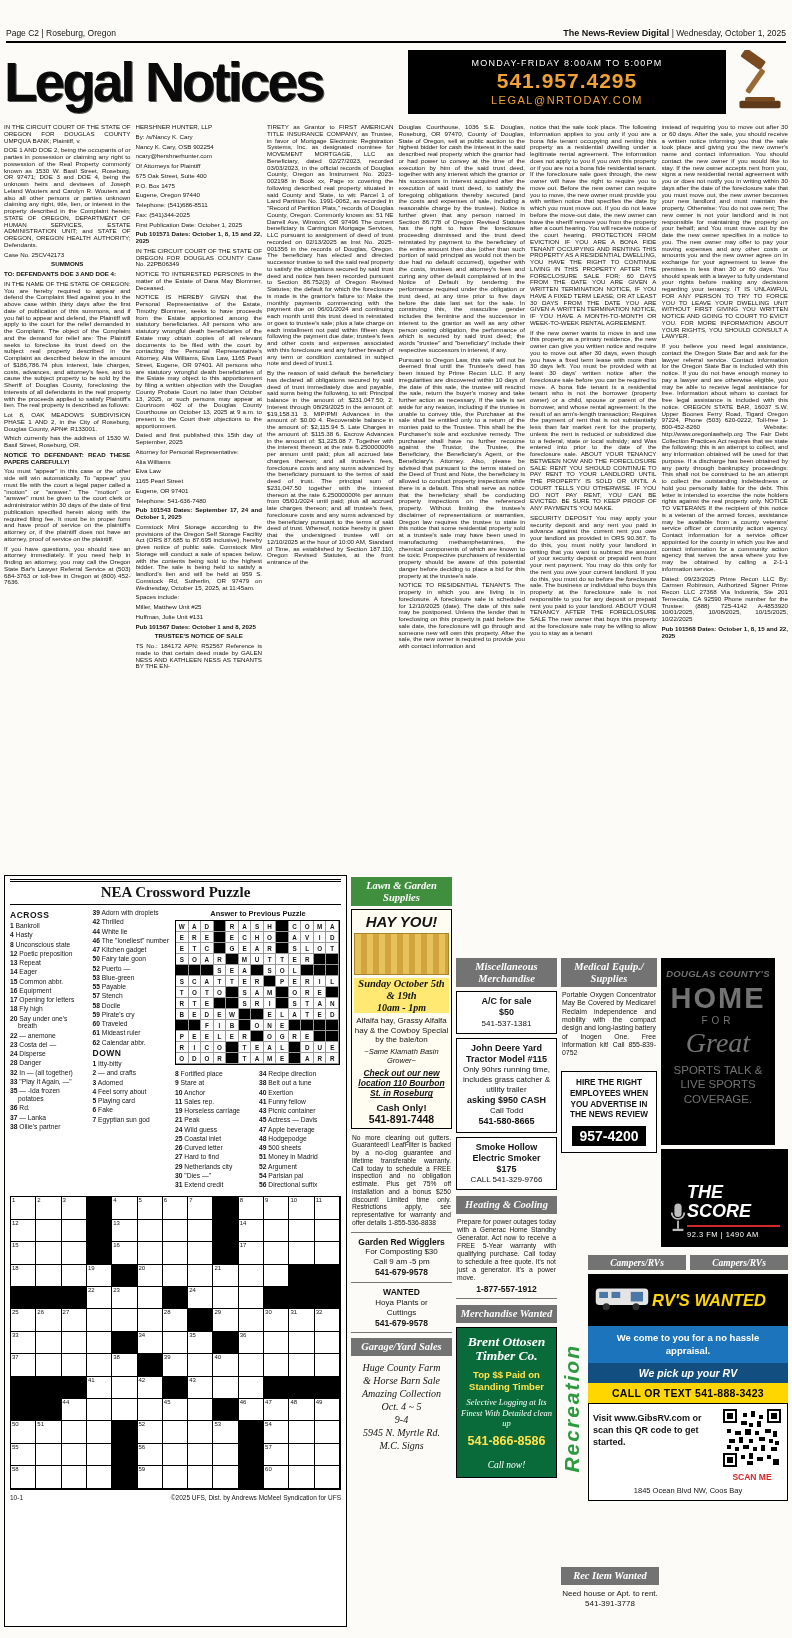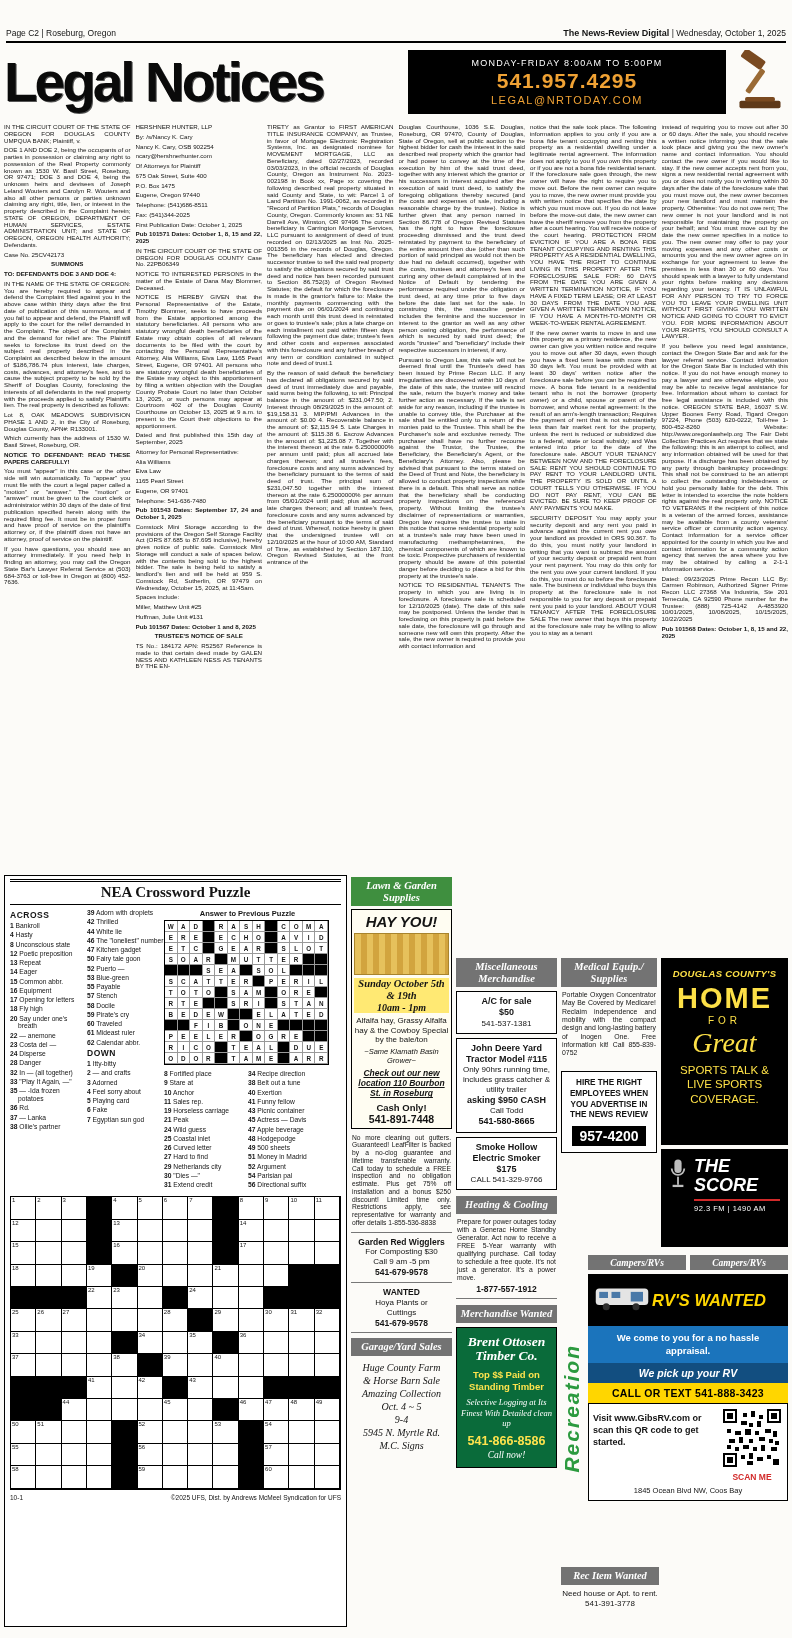--- a/index.html
+++ b/index.html
@@ -22,21 +22,21 @@
 .lcol p{font-size:6.2px;line-height:1.09;text-align:justify;margin-bottom:3px}
 .lcol p.b{font-weight:bold;text-align:center}
 .lcol p.bl{font-weight:bold}
 .lc0{height:560px}.lc1,.lc2{height:746px}.lc3,.lc4,.lc5{height:829px}
 
 .bottom{position:absolute;top:875px;left:0;right:0;height:763px}
 .bottom .abs{position:absolute}
 
 .cw{left:4px;top:0;width:343px;height:752px;border:1.5px solid #000;background:#fff;padding:3px 5px}
 .cw-title{font-family:"Liberation Serif",serif;font-weight:bold;font-size:15px;text-align:center;border-top:3px double #000;border-bottom:1px solid #000;padding:2px 0 3px;margin-bottom:4px}
-.cw-body{display:flex;}
+.cw-body{display:flex;gap:6px}
 .cw-c{width:77px}
 .clue{font-size:6.7px;line-height:1.16;margin-bottom:1.5px;padding-left:8px;text-indent:-8px}
 .clue b{font-weight:bold}
 .clue-h{font-weight:bold;font-size:8.5px;margin:1px 0 2px;letter-spacing:.5px}
 .cw-right{width:167px}
 .ans-cap{font-size:7.5px;font-weight:bold;text-align:center;margin-bottom:2px}
 .ans-grid{display:grid;grid-template-columns:repeat(13,1fr);width:165px;border:1px solid #000;background:#fff}
 .acell{height:11px;display:flex;align-items:center;justify-content:center;font-size:6.3px;font-weight:bold;border-right:.5px solid #999;border-bottom:.5px solid #999}
 .acell.blk{background:#000}
 .cw-right-clues{display:flex;gap:6px;margin-top:5px}
@@ -69,36 +69,36 @@
 .colB{left:456px;top:83px;width:101px}
 .boxad{border:1px solid #000;margin-top:4px;padding:4px 2px;text-align:center;font-size:8px;line-height:1.25;background:#fff}
 .boxad .big{font-weight:bold;font-size:9px}
 .gen{font-size:6.8px;text-align:justify;line-height:1.18;padding:4px 1px 2px}
 .gen-ph{font-weight:bold;font-size:8.5px;text-align:center;padding-bottom:4px;border-bottom:1px solid #777}
 .brent{background:#0a6b3a;color:#fff;text-align:center;margin-top:4px;padding:7px 3px;border:1px solid #000}
 .brent-name{font-family:"Liberation Serif",serif;font-style:italic;font-weight:bold;font-size:13.5px;line-height:1.1}
 .brent-top{color:#ffe34d;font-weight:bold;font-size:9.5px;margin-top:5px;line-height:1.2}
 .brent-sel{font-family:"Liberation Serif",serif;font-style:italic;font-size:8.5px;margin-top:5px;line-height:1.25}
 .brent-phone{color:#ffe34d;font-weight:bold;font-size:12.5px;margin-top:5px}
-.brent-cta{font-family:"Liberation Serif",serif;font-style:italic;font-size:9.5px;margin-top:2px}
+.brent-cta{font-family:"Liberation Serif",serif;font-style:italic;font-size:9.5px;margin-top:12px}
 
 .colR1{left:561px;top:83px;width:96px}
 .med{font-size:6.9px;text-align:justify;line-height:1.2;padding:4px 1px}
 .hire{border:1.5px solid #000;margin-top:10px;padding:6px 2px;text-align:center;background:#fff}
 .hire-l{font-weight:bold;font-size:8.2px;line-height:1.3}
 .hire-p{display:inline-block;background:#000;color:#fff;font-weight:900;font-size:14px;padding:2px 7px;margin-top:5px}
 
-.douglas{left:661px;top:83px;width:127px;height:187px;background:#000;color:#fde047;text-align:center;padding:10px 4px;display:flex;flex-direction:column;align-items:center}
+.douglas{left:661px;top:83px;width:114px;height:187px;background:#000;color:#737373;text-align:center;padding:10px 4px;display:flex;flex-direction:column;align-items:center}
 .dg-top{font-size:9.5px;font-weight:bold;font-style:italic;letter-spacing:.3px}
 .dg-home{font-size:29px;font-weight:900;letter-spacing:2px;margin-top:5px;line-height:1}
 .dg-for{font-size:10px;letter-spacing:4px;margin-top:2px}
 .dg-great{font-family:"Liberation Serif",serif;font-style:italic;font-size:28px;line-height:1;margin:3px 0}
 .dg-rest{font-size:11.5px;font-weight:normal;line-height:1.25;margin-top:3px}
 
-.score{left:661px;top:274px;width:127px;height:98px;background:#000;color:#fff;display:flex;align-items:flex-start;gap:7px;padding:8px}
+.score{left:661px;top:274px;width:127px;height:98px;background:#000;color:#fff;display:flex;align-items:flex-end;padding:8px}
 .score-name{font-style:italic;font-weight:900;font-size:18px;line-height:1.05}
 .score-freq{font-size:7.5px;margin-top:4px;border-top:2.5px solid #d22a2a;padding-top:3px;letter-spacing:.5px}
 
 .rvsec{left:561px;top:380px;width:227px;height:306px}
 .rec-vert{position:absolute;left:-3px;top:0;width:27px;height:306px;display:flex;align-items:center;justify-content:center}
 .rec-vert span{writing-mode:vertical-rl;transform:rotate(180deg);font-size:21px;font-weight:bold;font-style:italic;color:#2c9a3f;letter-spacing:2px}
 .rv-main{margin-left:27px;width:200px}
 .campers{display:flex;gap:4px}
 .campers .sec-h{flex:1;font-size:9.5px;padding:2.5px 1px}
 .rv-banner{background:#000;height:52px;margin-top:4px;display:flex;align-items:center;gap:1px;padding:4px 5px}

